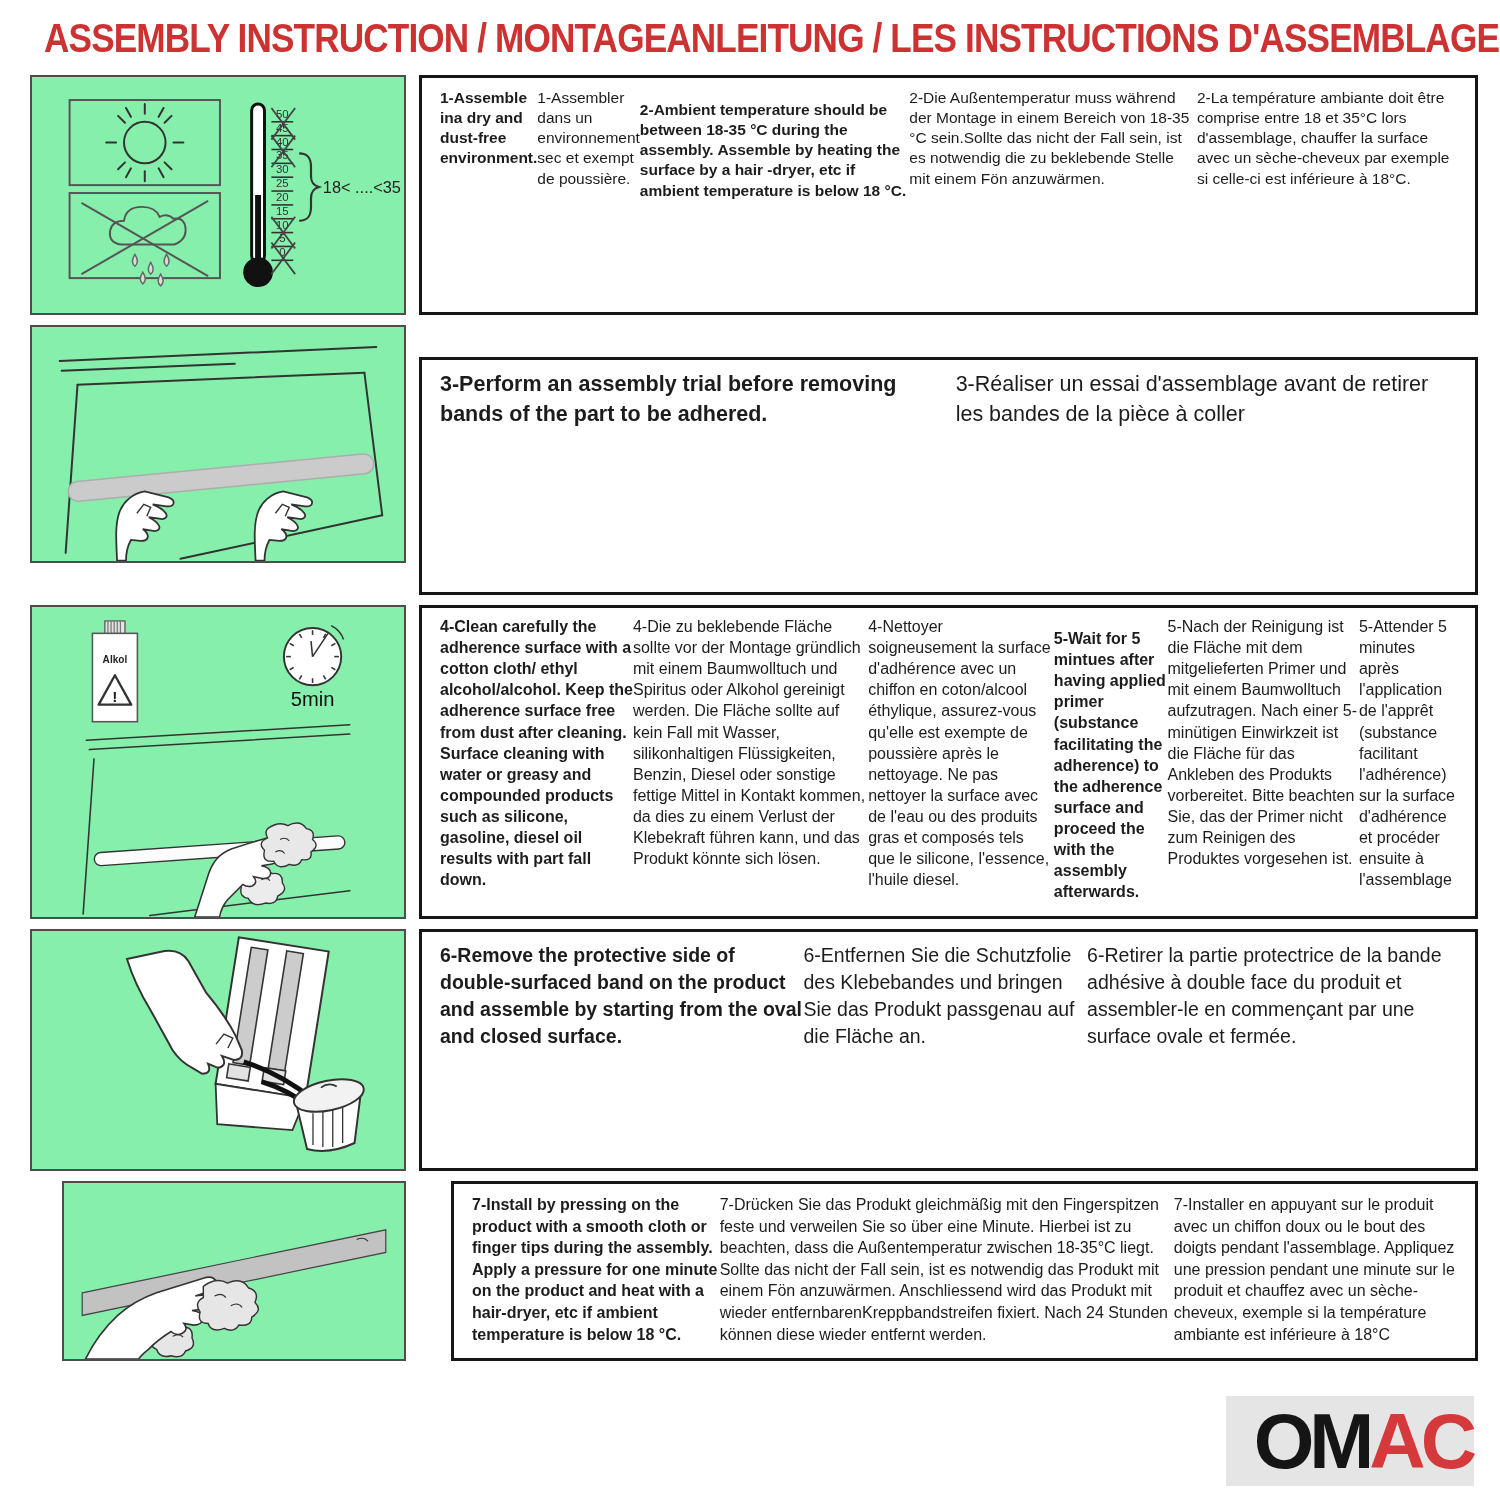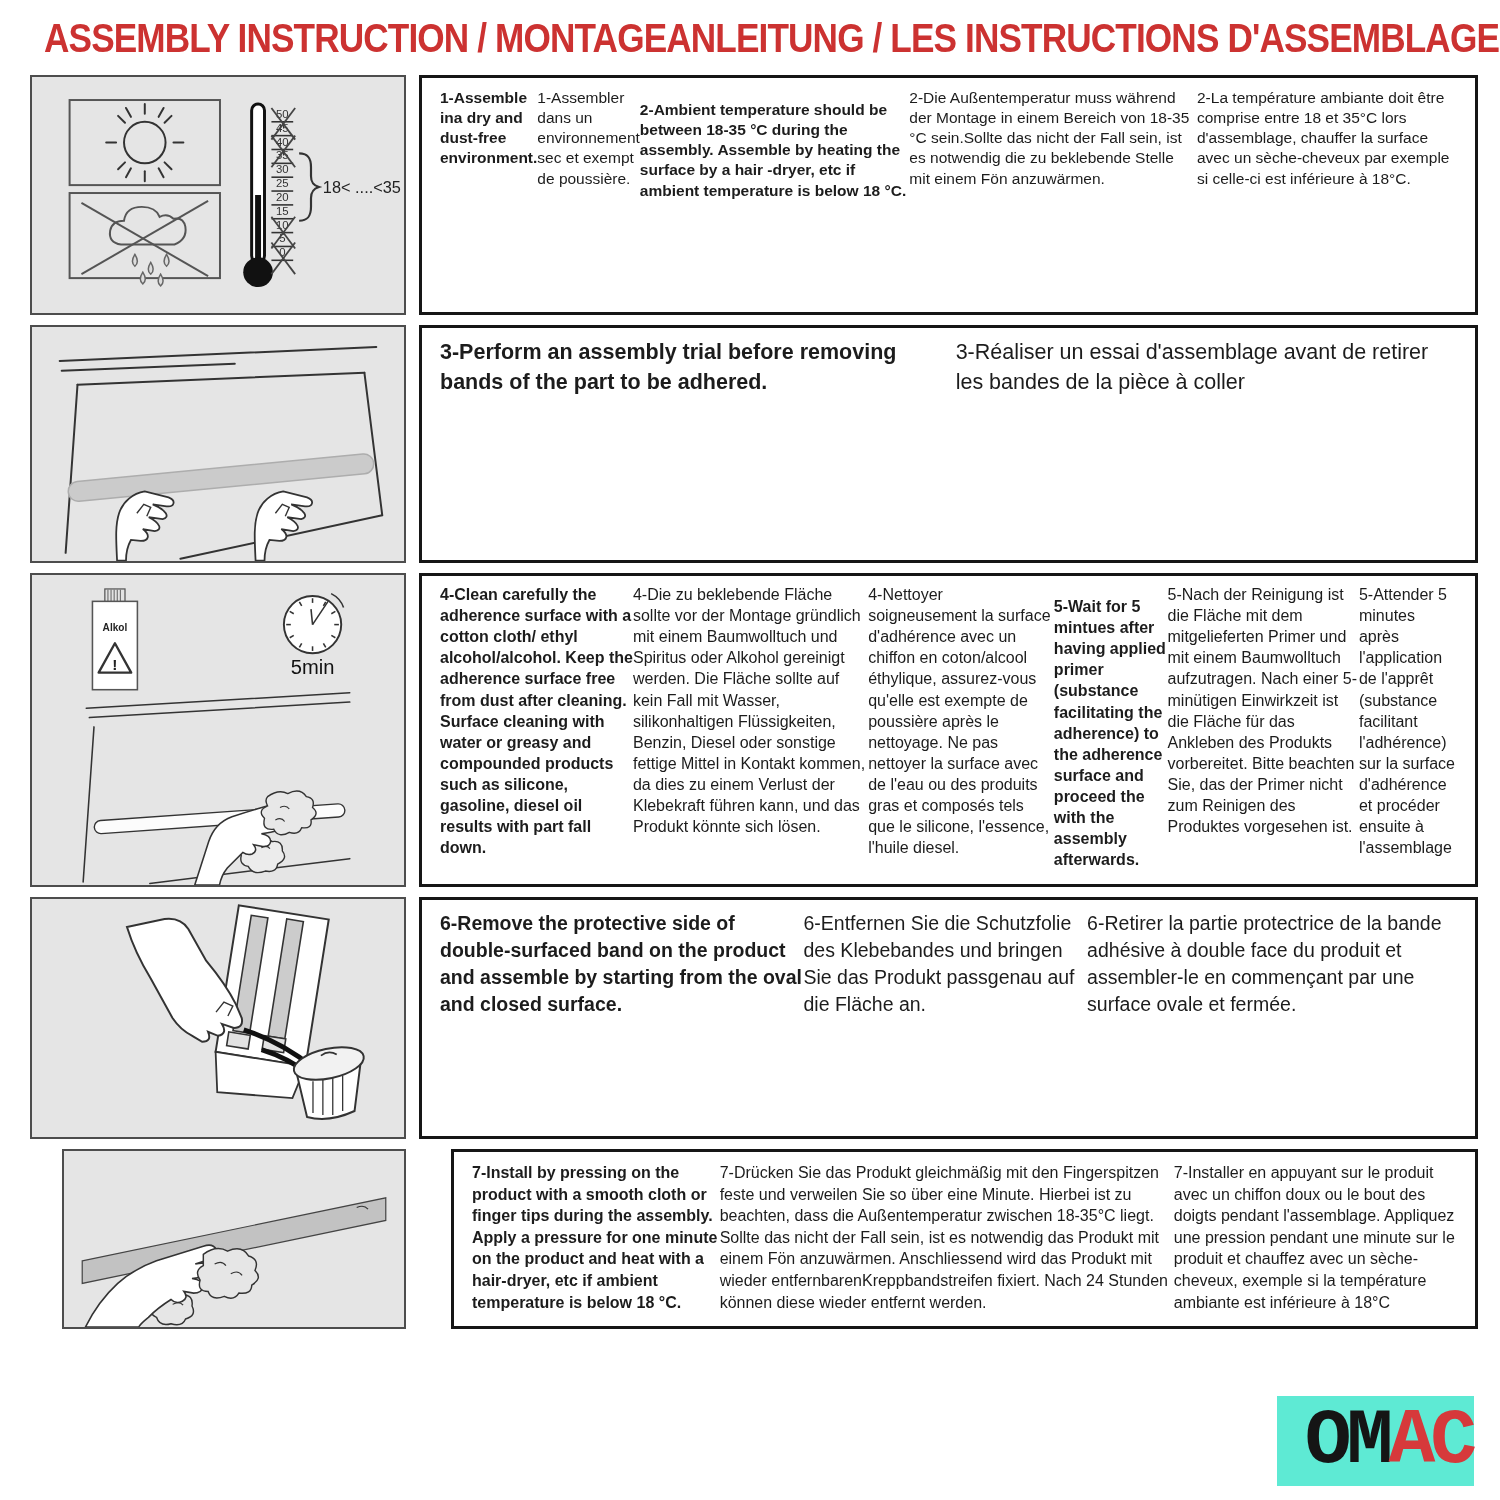--- a/index.html
+++ b/index.html
@@ -5,45 +5,45 @@
   * { box-sizing: border-box; margin: 0; padding: 0; }
   html,body { width:1500px; height:1500px; background:#fff; font-family:"Liberation Sans", sans-serif; }
   .page { position:relative; width:1500px; height:1500px; padding:12px 22px 0 30px; overflow:hidden; }
   .title {
     display:inline-block; color:#cc3231; font-weight:800; font-size:40px;
     letter-spacing:-1px; transform:scaleX(.88); transform-origin:left center;
     margin:4px 0 14px 14px; white-space:nowrap;
   }
   .row { display:grid; grid-template-columns:376px 1fr; column-gap:13px; margin-bottom:10px; }
   .illo {
-    border:2px solid #4d4d4d; background:#e5e5e5; overflow:hidden;
+    border:2px solid #4d4d4d; background:#86efac; overflow:hidden;
   }
   .illo svg { display:block; width:100%; height:100%; }
   .txt {
     border:3px solid #161616; background:#fff; padding:10px 18px;
     display:flex; flex-direction:row; justify-content:flex-start;
     color:#1c1c1c;
   }
   .txt p { margin:0; }
   .txt p.bold { font-weight:700; }
   .txt p.gap { margin-top:12px; }
   .h240 { height:240px; } .h238 { height:238px; } .h406 { height:314px; }
   .h242 { height:242px; } .h230 { height:180px;margin-left:32px; }
   .sec0 { font-size:15.5px; line-height:1.3; }
-  .sec1 { font-size:21.5px; line-height:1.38; justify-content:flex-start; }
+  .sec1 { font-size:21.5px; line-height:1.38; justify-content:flex-start;margin-top:32px; }
   .sec2 { font-size:16px;   line-height:1.32; padding-top:8px; }
   .sec3 { font-size:19.5px; line-height:1.38; justify-content:center; }
   .sec4 { font-size:16px;   line-height:1.35; }
   .sketch { stroke:#333; fill:none; stroke-width:2; stroke-linecap:round; stroke-linejoin:round; }
   .thin   { stroke:#555; stroke-width:2; fill:none; }
   .numtxt { font-size:11.5px; fill:#333; font-family:"Liberation Sans",sans-serif; }
   .lbltxt { font-size:16.5px; fill:#222; font-family:"Liberation Sans",sans-serif; }
   .logo {
-    position:absolute; right:26px; top:1396px; background:#5eead4; padding:6px 2px 6px 28px;
-    font-family:Liberation Mono, monospace; font-weight:bold; font-size:78px;
+    position:absolute; right:26px; top:1396px; background:#e5e5e5; padding:6px 2px 6px 28px;
+    font-family:Liberation Sans, sans-serif; font-weight:bold; font-size:78px;
     letter-spacing:-5px; line-height:1; white-space:nowrap;
   }
   .logo .lk { color:#151515; }
   .logo .lr { color:#d6393b; }
 </style>
 </head>
 <body>
 
 <div class="page">
 

